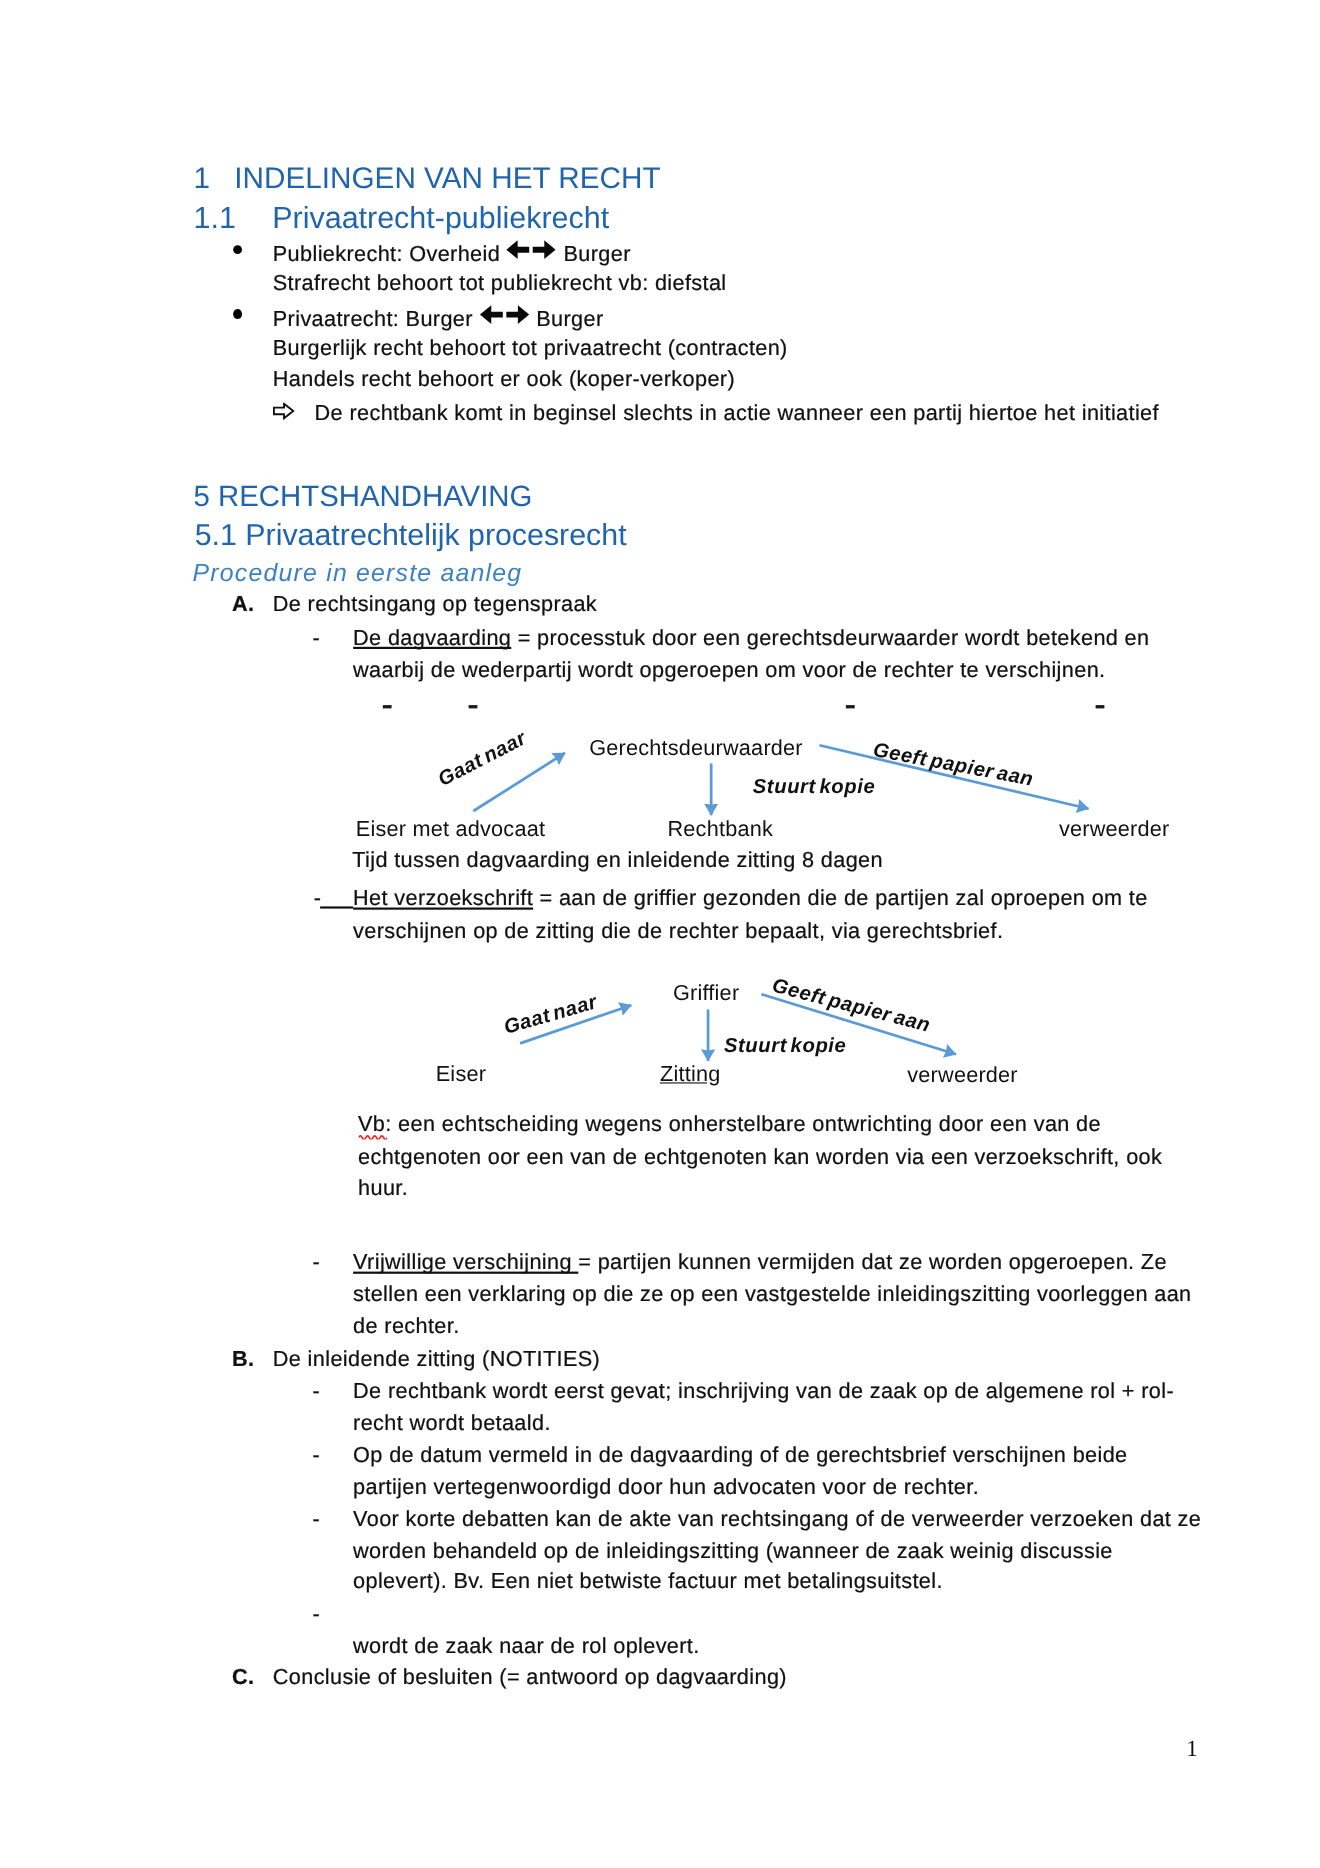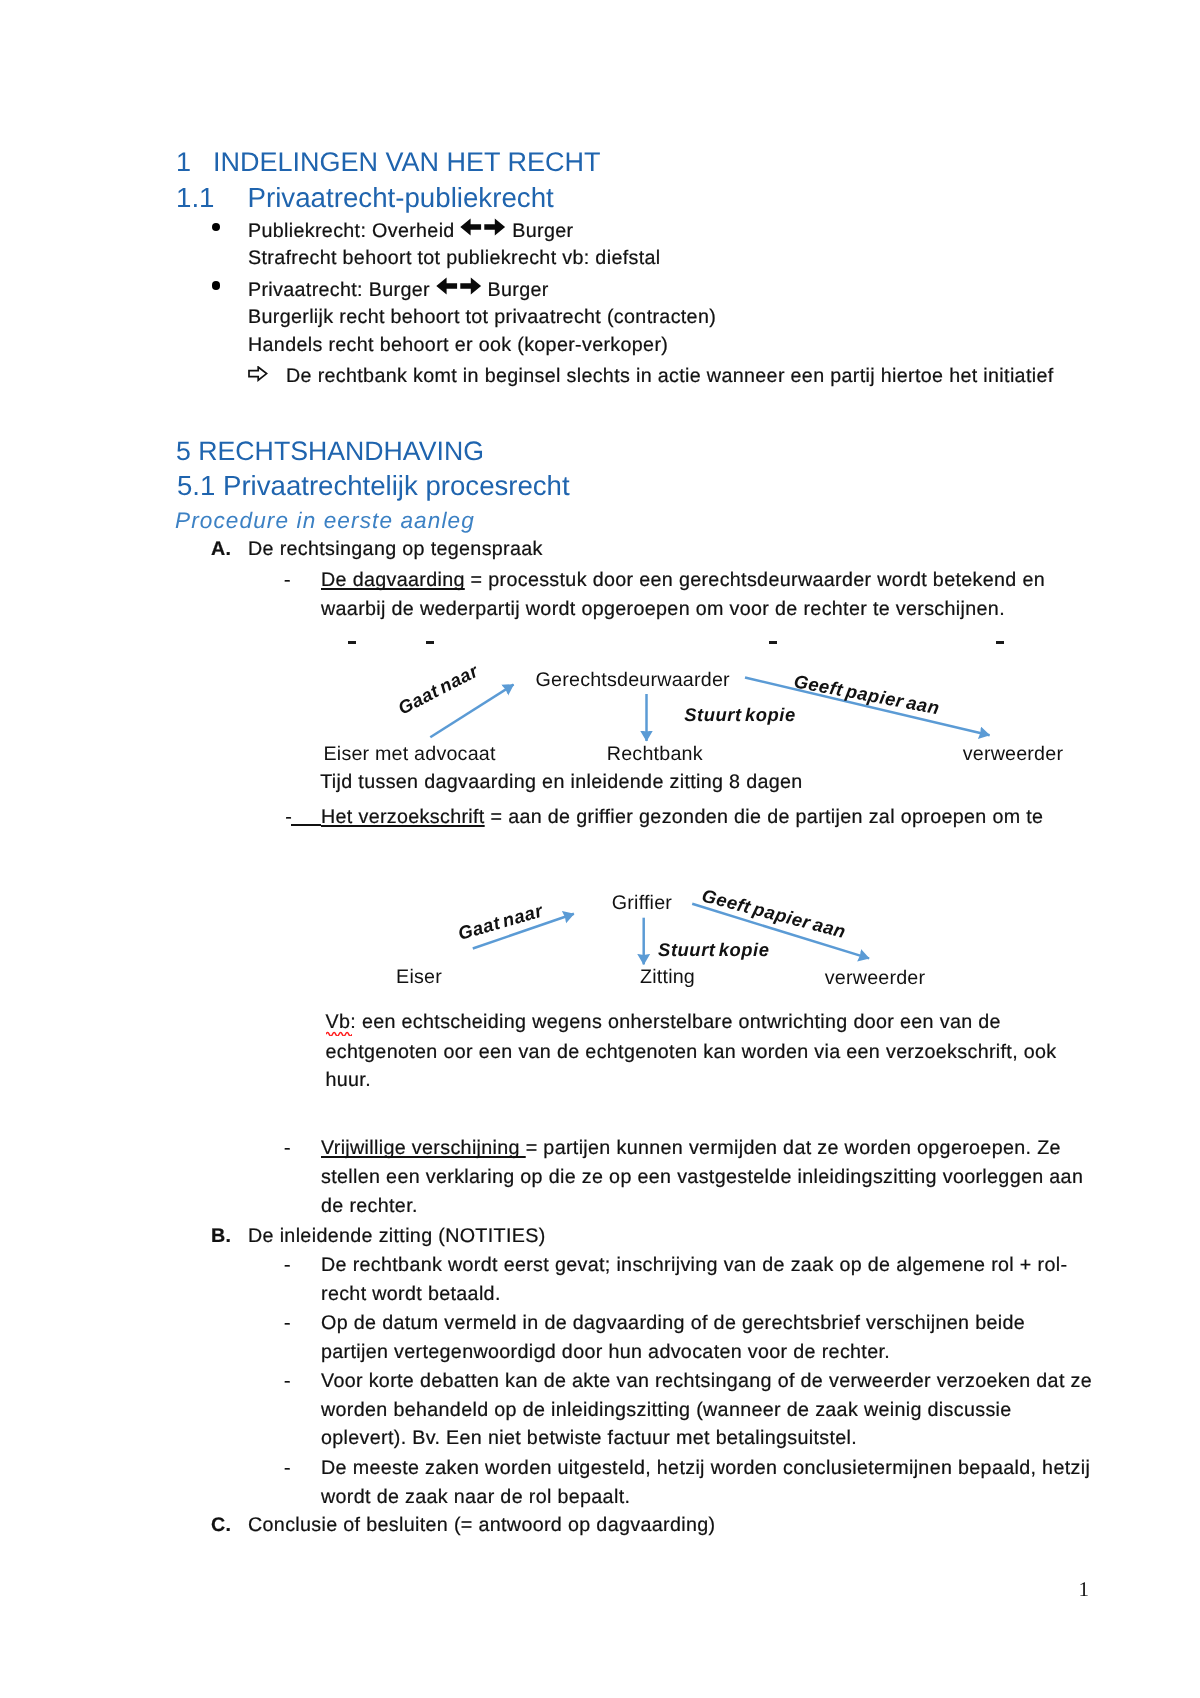--- a/index.html
+++ b/index.html
@@ -83,29 +83,30 @@
   <div class="abs dia" style="left:574.8px;top:743.5px;">Rechtbank</div>
   <div class="abs dia" style="left:930.7px;top:744.1px;">verweerder</div>
   <div class="abs diaital rot" style="left:370.0px;top:698.5px;transform:rotate(-27.3deg);">Gaat naar</div>
   <div class="abs diaital rot" style="left:761.2px;top:670.5px;transform:rotate(10.7deg);">Geeft papier aan</div>
   <div class="abs diaital" style="left:652.3px;top:704.5px;">Stuurt kopie</div>
   <div class="abs body nw" style="left:288.2px;top:770.8px;">Tijd tussen dagvaarding en inleidende zitting 8 dagen</div>
 
   <div class="abs body nw" style="left:253.3px;top:805.9px;">-</div>
   <div class="abs" style="left:259.1px;top:823.6px;width:30px;height:2.2px;background:#111;"></div>
   <div class="abs body nw" style="left:289px;top:805.9px;"><span class="u">Het verzoekschrift</span><span> = aan de griffier gezonden die de partijen zal oproepen om te</span></div>
+  <div class="abs body nw" style="left:289px;top:835.5px;">verschijnen op de zitting die de rechter bepaalt, via gerechtsbrief.</div>
 
   <svg class="abs" style="left:0px;top:0px;" width="1200" height="1000">
     <line x1="440.8" y1="948.5" x2="541.9" y2="913.8" stroke="#5B9BD5" stroke-width="2.5" marker-end="url(#ah)"></line>
     <line x1="611.7" y1="917.7" x2="611.7" y2="964.4" stroke="#5B9BD5" stroke-width="2.5" marker-end="url(#ah)"></line>
     <line x1="660.2" y1="903.8" x2="837.1" y2="958.4" stroke="#5B9BD5" stroke-width="2.5" marker-end="url(#ah)"></line>
   </svg>
   <div class="abs dia" style="left:579.8px;top:893.4px;">Griffier</div>
   <div class="abs dia" style="left:364.1px;top:967.1px;">Eiser</div>
-  <div class="abs dia" style="left:608px;top:967.1px;">Zitting</div>
+  <div class="abs dia" style="left:568px;top:967.1px;text-decoration:underline;">Zitting</div>
   <div class="abs dia" style="left:792.8px;top:968.2px;">verweerder</div>
   <div class="abs diaital rot" style="left:427.5px;top:923.8px;transform:rotate(-16deg);">Gaat naar</div>
   <div class="abs diaital rot" style="left:668.9px;top:884.9px;transform:rotate(14.6deg);">Geeft papier aan</div>
   <div class="abs diaital" style="left:626.1px;top:939.8px;">Stuurt kopie</div>
 
   <div class="abs body nw" style="left:293.5px;top:1011.0px;"><span class="squig"><span>Vb</span><svg class="squigsvg" width="26" height="6" viewBox="0 0 26 6">
           <path d="M0 4.3 Q1.6 0.9 3.25 4.3 T6.5 4.3 T9.75 4.3 T13 4.3 T16.25 4.3 T19.5 4.3 T22.75 4.3 T26 4.3" fill="none" stroke="#FF1C1C" stroke-width="1.5"></path>
         </svg></span><span>: een echtscheiding wegens onherstelbare ontwrichting door een van de</span></div>
   <div class="abs body nw" style="left:293.5px;top:1040.5px;">echtgenoten oor een van de echtgenoten kan worden via een verzoekschrift, ook</div>
   <div class="abs body nw" style="left:293.5px;top:1069.3px;">huur.</div>
@@ -125,20 +126,19 @@
   <div class="abs body nw" style="left:252px;top:1311.9px;">-</div>
   <div class="abs body nw" style="left:289px;top:1311.9px;">Op de datum vermeld in de dagvaarding of de gerechtsbrief verschijnen beide</div>
   <div class="abs body nw" style="left:289px;top:1340.7px;">partijen vertegenwoordigd door hun advocaten voor de rechter.</div>
 
   <div class="abs body nw" style="left:252px;top:1369.9px;">-</div>
   <div class="abs body nw" style="left:289px;top:1369.9px;">Voor korte debatten kan de akte van rechtsingang of de verweerder verzoeken dat ze</div>
   <div class="abs body nw" style="left:289px;top:1427.3px;">oplevert). Bv. Een niet betwiste factuur met betalingsuitstel.</div>
   <div class="abs body nw" style="left:289px;top:1399.1px;">worden behandeld op de inleidingszitting (wanneer de zaak weinig discussie</div>
 
   <div class="abs body nw" style="left:252px;top:1456.5px;">-</div>
-  <div class="abs body nw" style="left:289px;top:1456.5px;">De meeste zaken worden uitgesteld, hetzij worden conclusietermijnen bepaald, hetzij</div>
-  <div class="abs body nw" style="left:289px;top:1485.7px;">wordt de zaak naar de rol bepaalt.</div>
+  <div class="abs body nw" style="left:289px;top:1485.7px;">wordt de zaak naar de rol oplevert.</div>
 
   <div class="abs body nw bld" style="left:179px;top:1513.9px;">C.</div>
   <div class="abs body nw" style="left:216px;top:1513.9px;">Conclusie of besluiten (= antwoord op dagvaarding)</div>
 
   <div class="abs pnum" style="left:1046.5px;top:1578.5px;">1</div>
 </div>
 
 </body></html>

